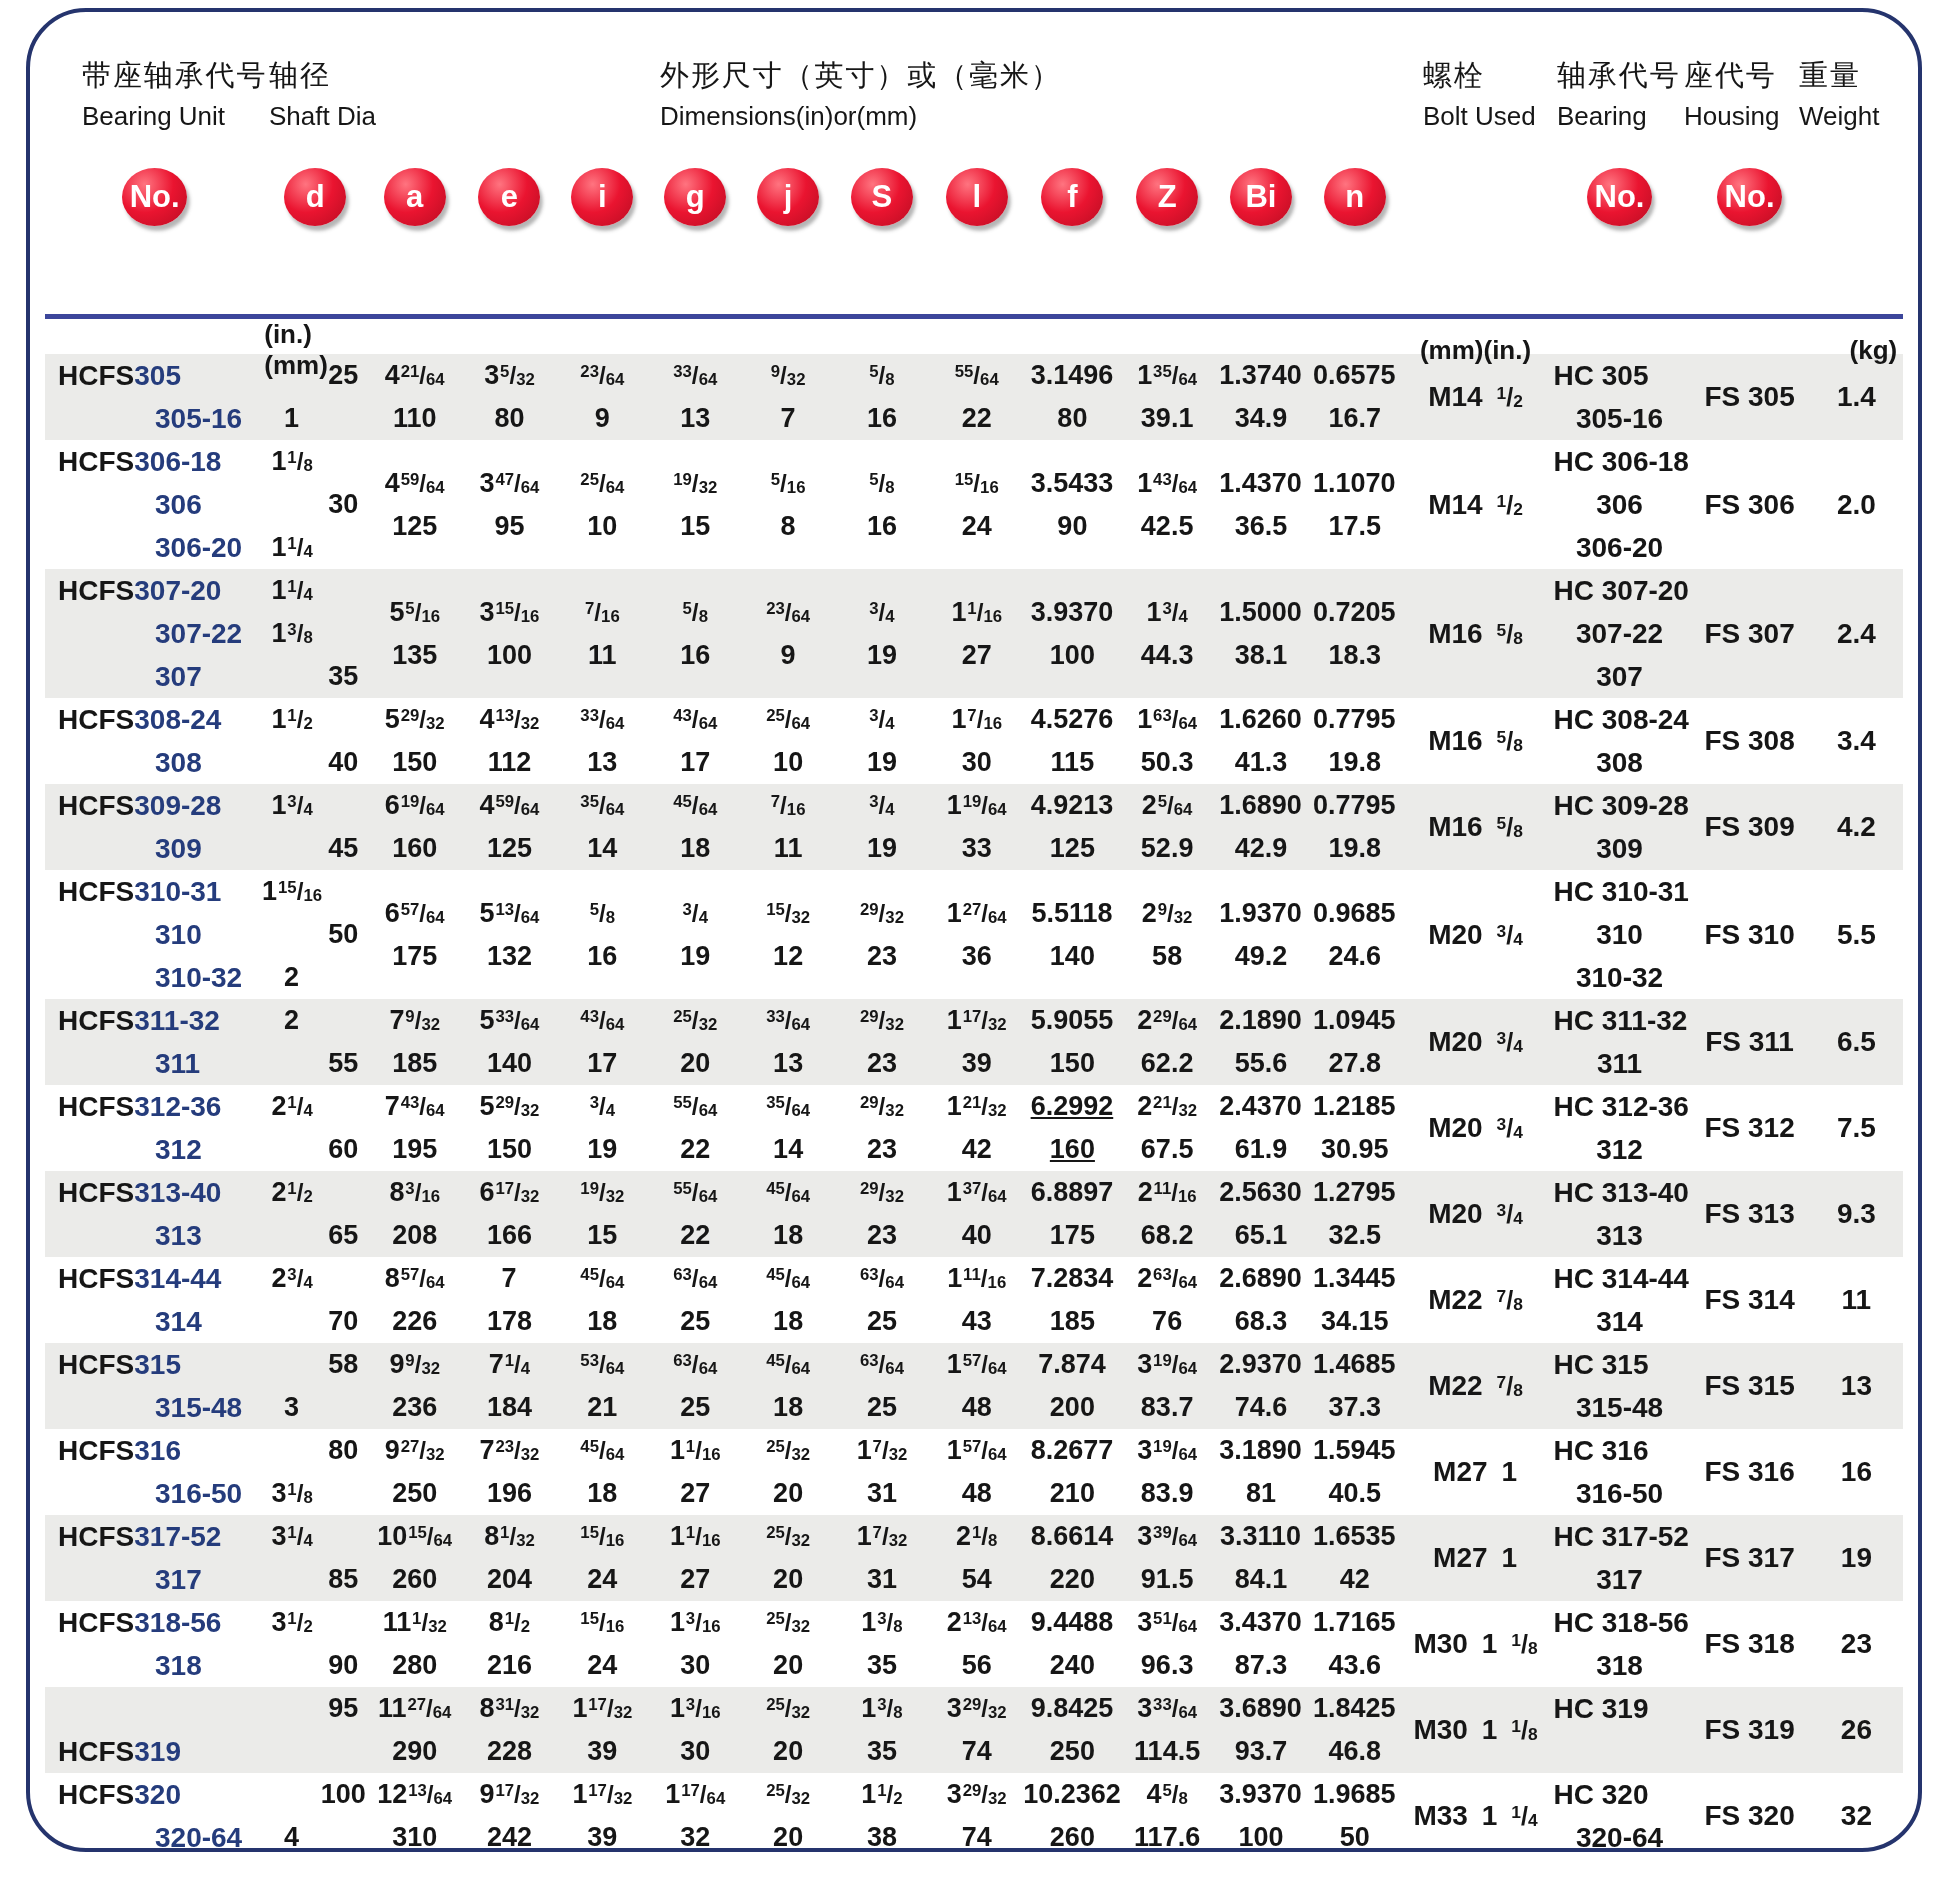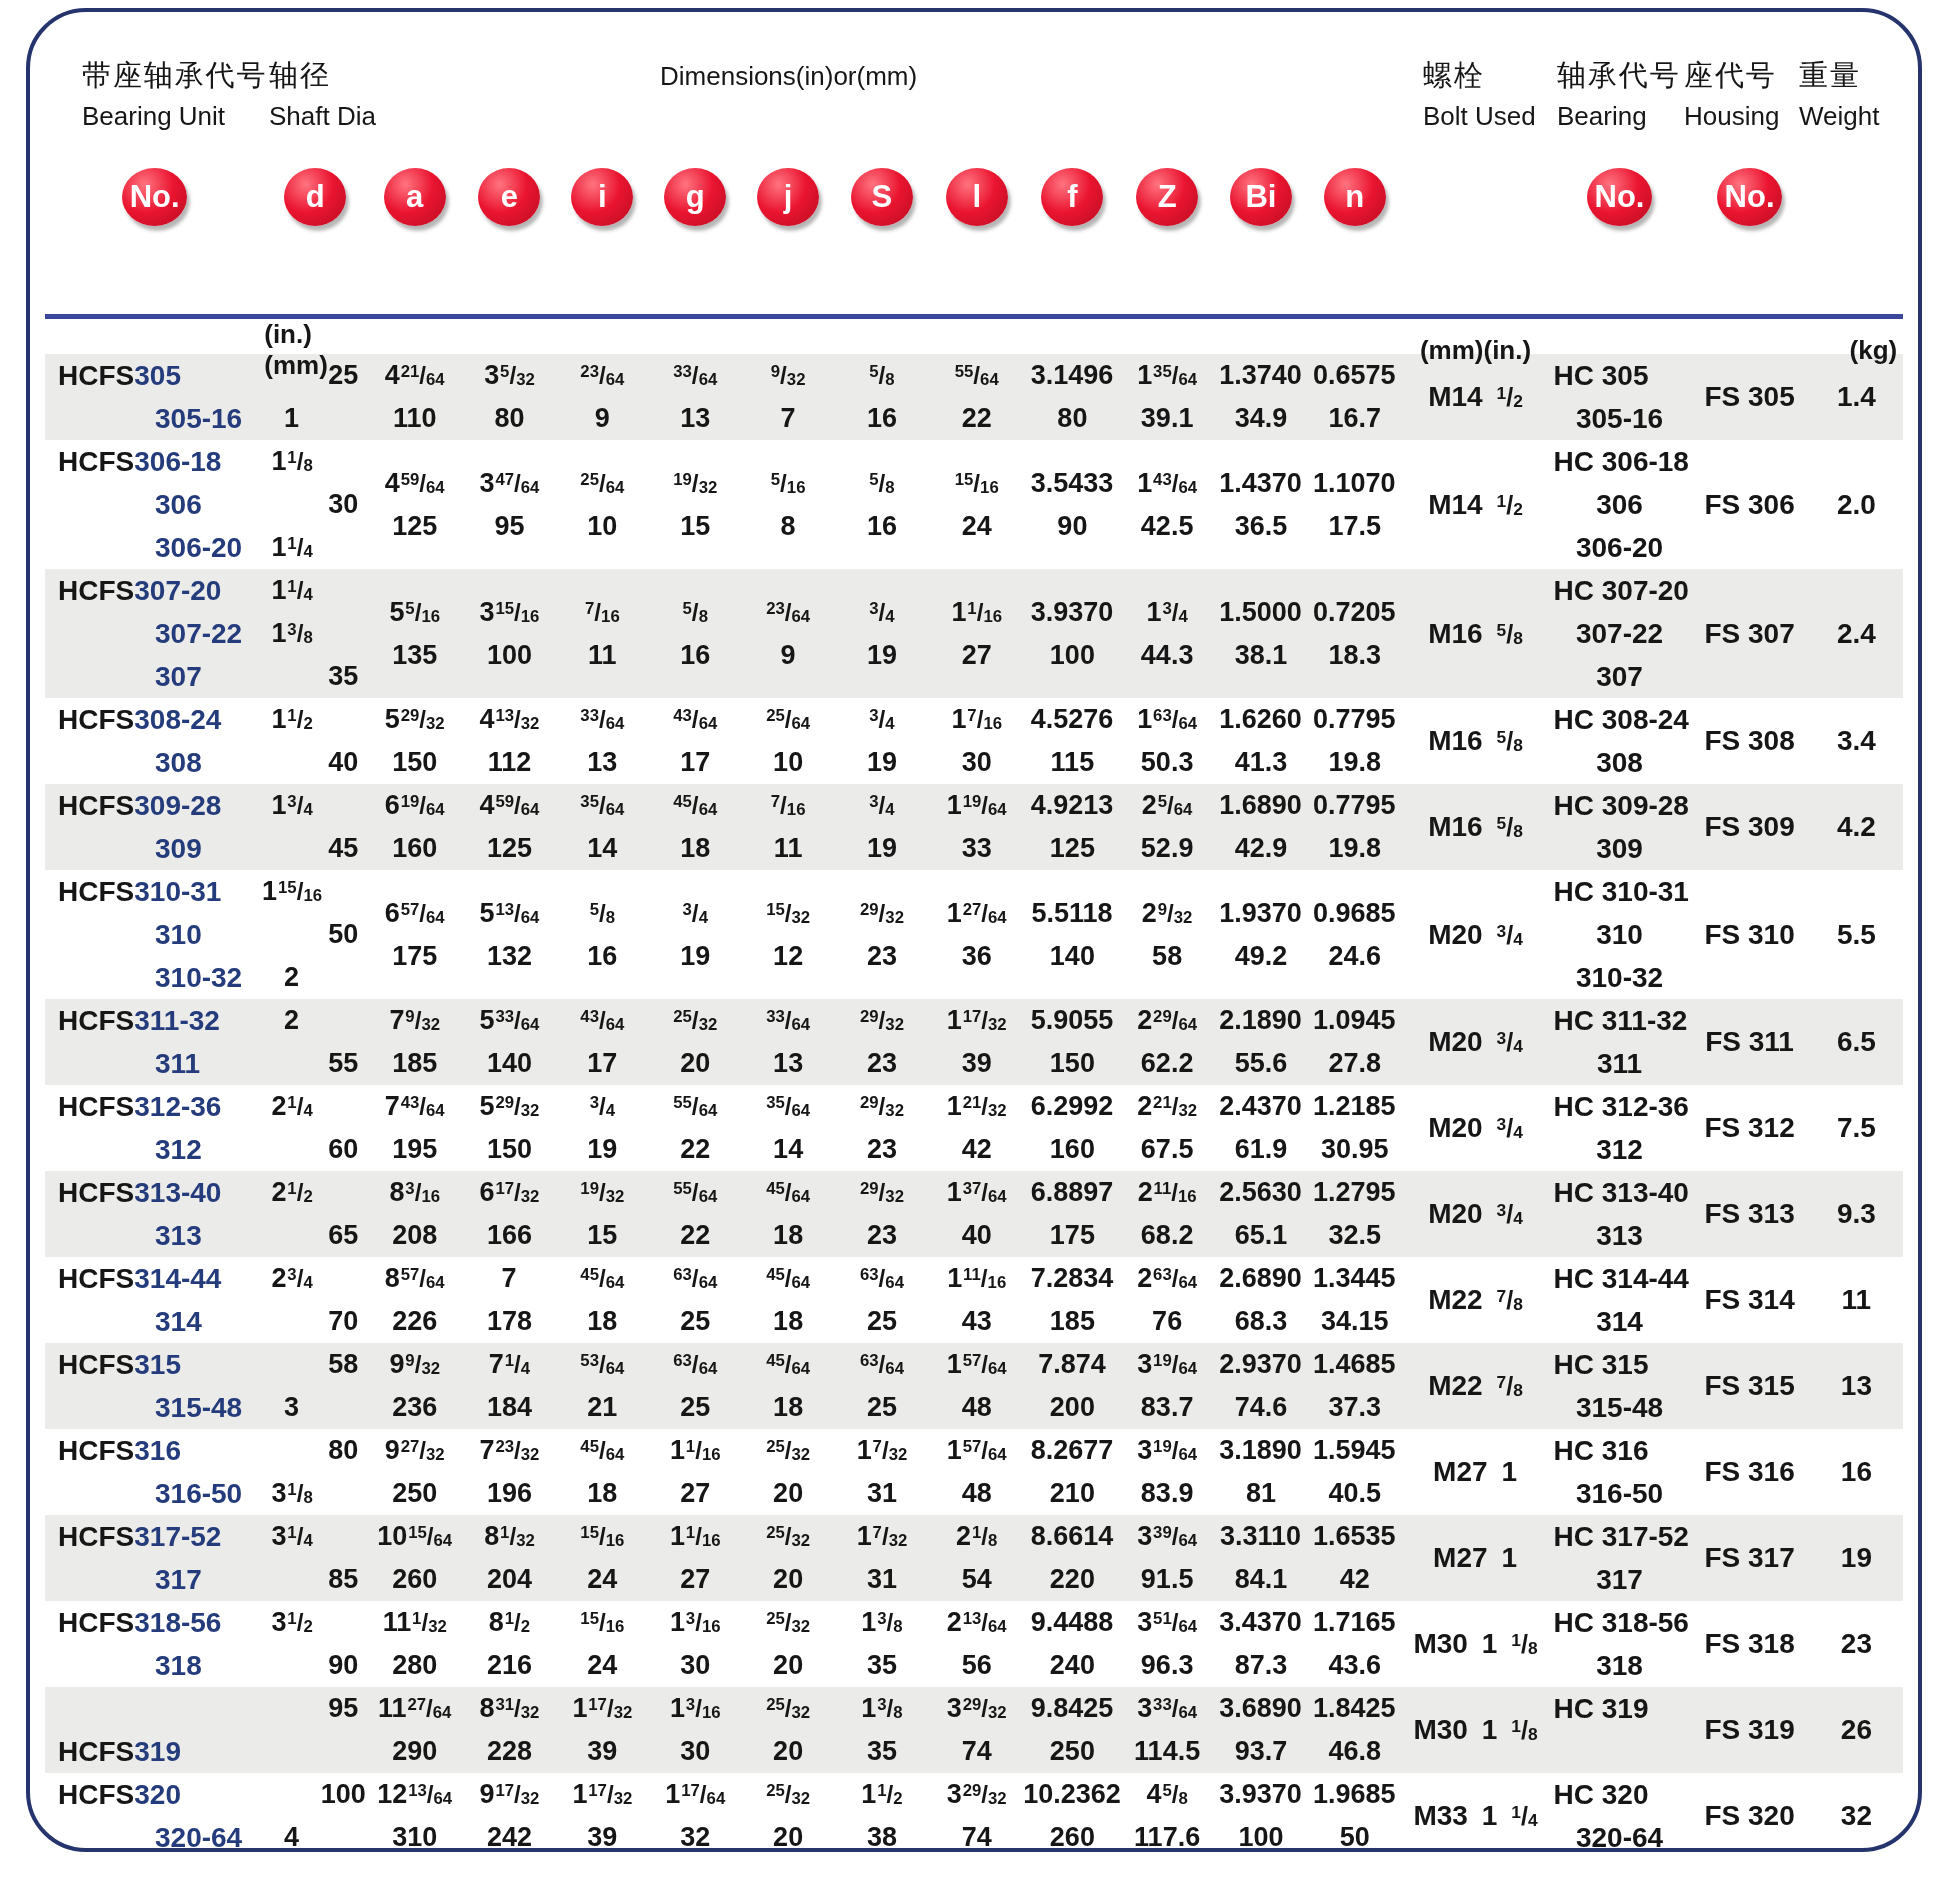--- a/index.html
+++ b/index.html
@@ -73,20 +73,21 @@
   <div class="hdr">
     <div class="blk" style="left:37px">
       <div class="zh">带座轴承代号</div>
       <div class="en">Bearing Unit</div>
     </div>
     <div class="blk" style="left:224px">
       <div class="zh">轴径</div>
       <div class="en">Shaft Dia</div>
     </div>
     <div class="blk" style="left:615px">
+      <div class="zh">外形尺寸（英寸）或（毫米）</div>
       <div class="en">Dimensions(in)or(mm)</div>
     </div>
     <div class="blk" style="left:1378px">
       <div class="zh">螺栓</div>
       <div class="en">Bolt Used</div>
     </div>
     <div class="blk" style="left:1512px">
       <div class="zh">轴承代号</div>
       <div class="en">Bearing</div>
     </div>
@@ -958,21 +959,21 @@
           </div>
           <div class="v">23</div>
         </div>
         <div class="dim" style="grid-column: 10;">
           <div class="v">
             <span class="wh">1</span>
             <span class="fr"><sup>21</sup><span class="sl">/</span><sub>32</sub></span>
           </div>
           <div class="v">42</div>
         </div>
-        <div class="dim" style="grid-column: 11;">
+        <div class="dim" style="grid-column: 11; text-decoration: underline;">
           <div class="v">
             <span class="wh">6.2992</span>
           </div>
           <div class="v">160</div>
         </div>
         <div class="dim" style="grid-column: 12;">
           <div class="v">
             <span class="wh">2</span>
             <span class="fr"><sup>21</sup><span class="sl">/</span><sub>32</sub></span>
           </div>

